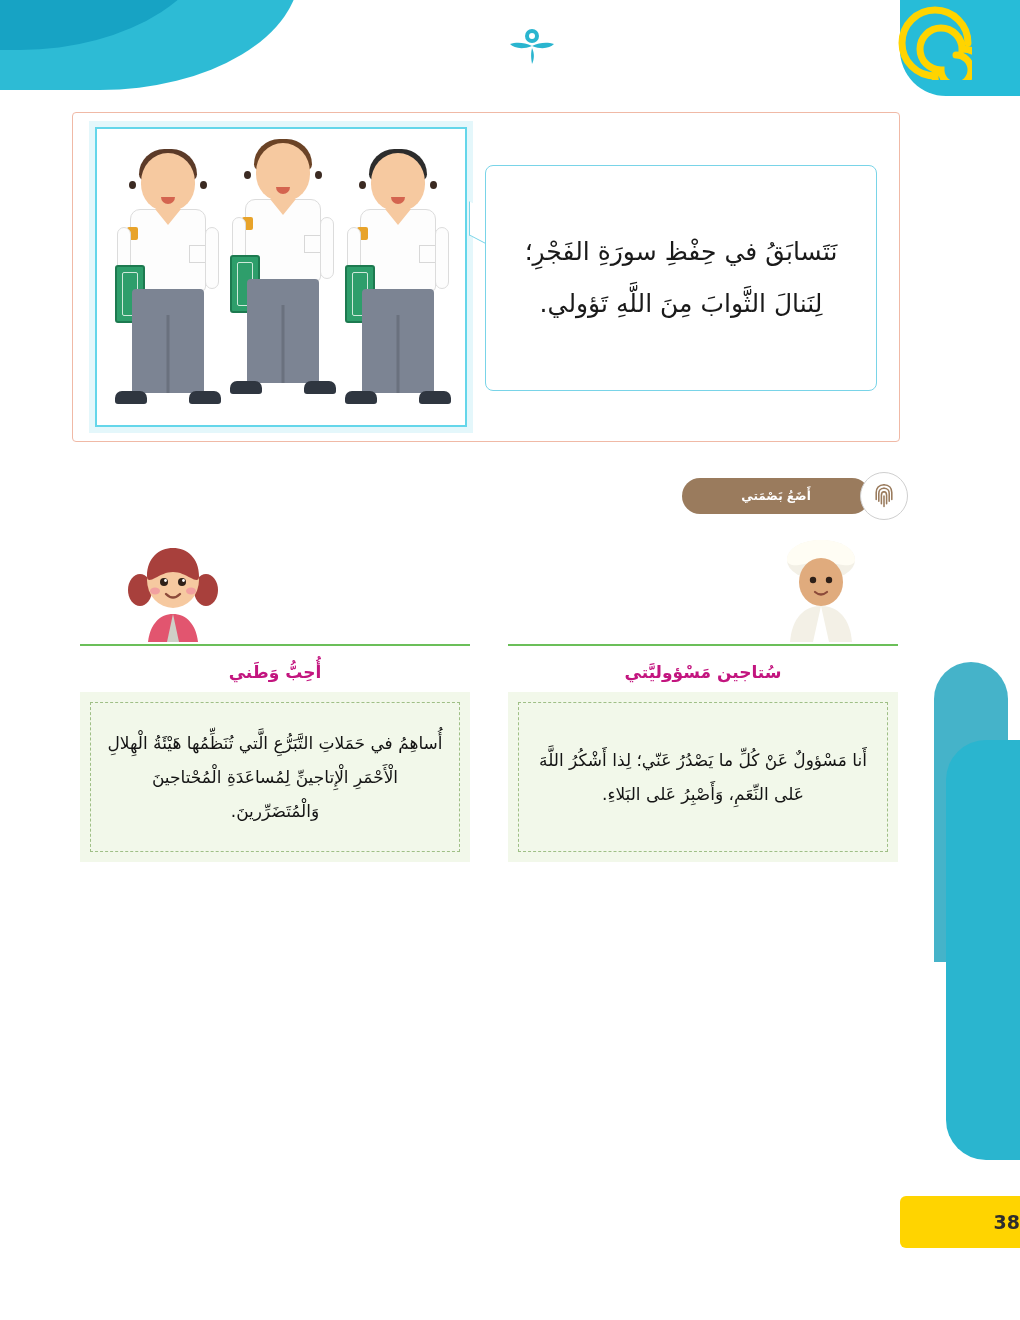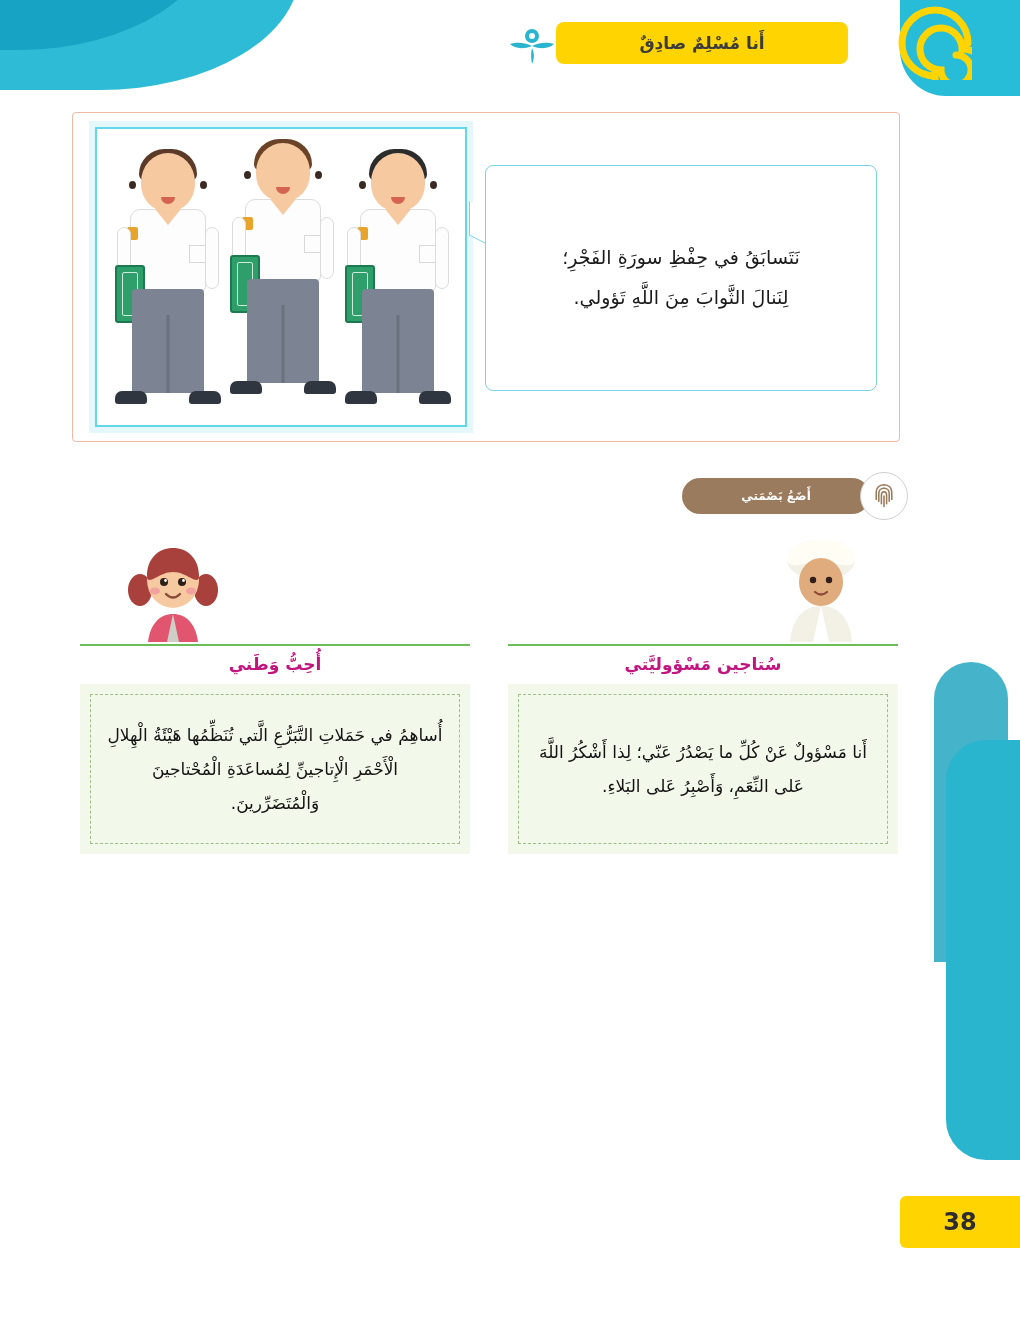--- a/index.html
+++ b/index.html
@@ -168,21 +168,21 @@
     border-left: 1.5px solid #79d4e8;
     border-bottom: 1.5px solid #79d4e8;
     transform: skewY(28deg);
   }
   .bubble-text {
     position: absolute; inset: 0;
     display: flex; flex-direction: column;
     align-items: center; justify-content: center;
     direction: rtl;
     color: #1a1a1a;
-    font-size: 19px;
+    font-size: 25px;
     line-height: 2.1;
     text-align: center;
     padding: 0 26px;
   }
 
   
   .fp-row {
     position: absolute;
     left: 640px; top: 472px;
     width: 268px; height: 48px;
@@ -227,21 +227,21 @@
     height: 2px;
     background: #6bbf59;
     width: 100%;
   }
   .col-title {
     text-align: center;
     color: #c3157f;
     font-size: 17px;
     font-weight: bold;
     direction: rtl;
-    padding: 8px 0 10px;
+    padding: 16px 0 10px;
   }
   .col-box {
     background: #f2f8ea;
     padding: 10px;
   }
   .col-box-inner {
     border: 1px dashed #9fbf86;
     padding: 18px 16px;
     direction: rtl;
     text-align: center;
@@ -267,22 +267,22 @@
     opacity: .85;
   }
 
   
   .page-num {
     position: absolute;
     right: 0; bottom: 72px;
     width: 120px; height: 52px;
     background: #ffd400;
     border-radius: 6px 0 0 6px;
-    display: flex; align-items: center; justify-content: center;
-    font-size: 24px; font-weight: bold; color: #2d2d2d;
+    display: flex; align-items: center; justify-content: flex-end;
+    font-size: 19px; font-weight: bold; color: #2d2d2d;
   }
 </style>
 </head>
 <body>
 
 <div class="page">
 
   <div class="top-left-swoosh"></div>
   <div class="top-left-swoosh2"></div>
   <div class="top-right-block"></div>
@@ -296,23 +296,20 @@
   <div class="header-ornament">
     <svg viewBox="0 0 48 46" width="48" height="46">
       <circle cx="24" cy="16" r="7" fill="#2ab5cf"></circle>
       <circle cx="24" cy="16" r="3" fill="#ffffff"></circle>
       <path d="M24 26 C14 30 6 28 2 24 C8 22 16 22 24 26Z" fill="#2ab5cf"></path>
       <path d="M24 26 C34 30 42 28 46 24 C40 22 32 22 24 26Z" fill="#2ab5cf"></path>
       <path d="M24 28 C22 36 24 42 24 44 C26 40 27 34 24 28Z" fill="#2ab5cf"></path>
     </svg>
   </div>
 
-  <div class="header-pill">
-    <span>أَنا مُسْلِمٌ صادِقٌ</span>
-  </div>
 
   <div class="top-card">
 
     <div class="illus-frame">
 
       <div class="kid" style="left:16px; width:110px; height:262px;">
         <div class="hair" style="background:#5b3a28;"></div>
         <div class="head"></div>
         <div class="eye l"></div>
           <div class="eye r"></div>

